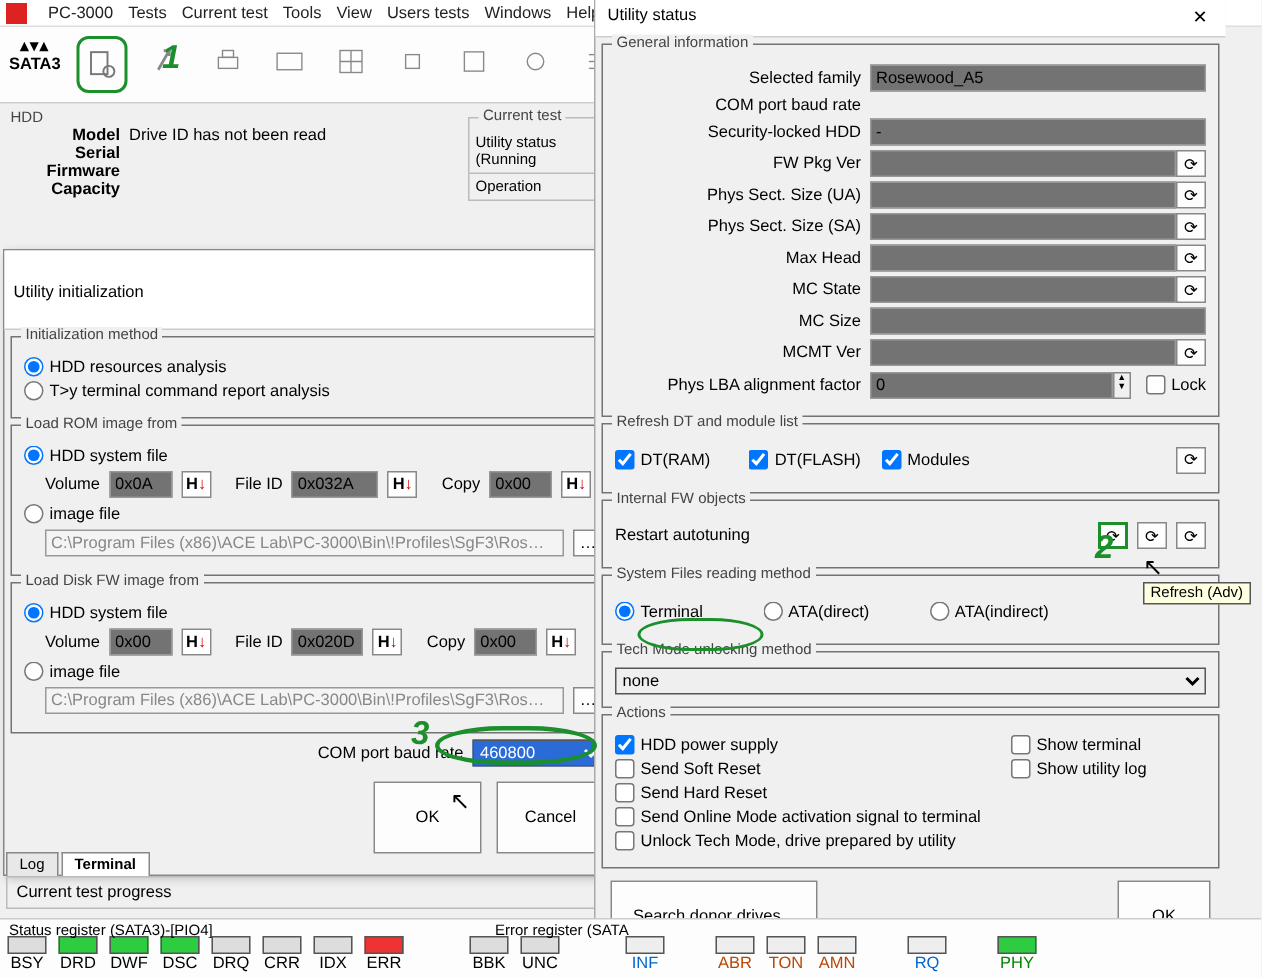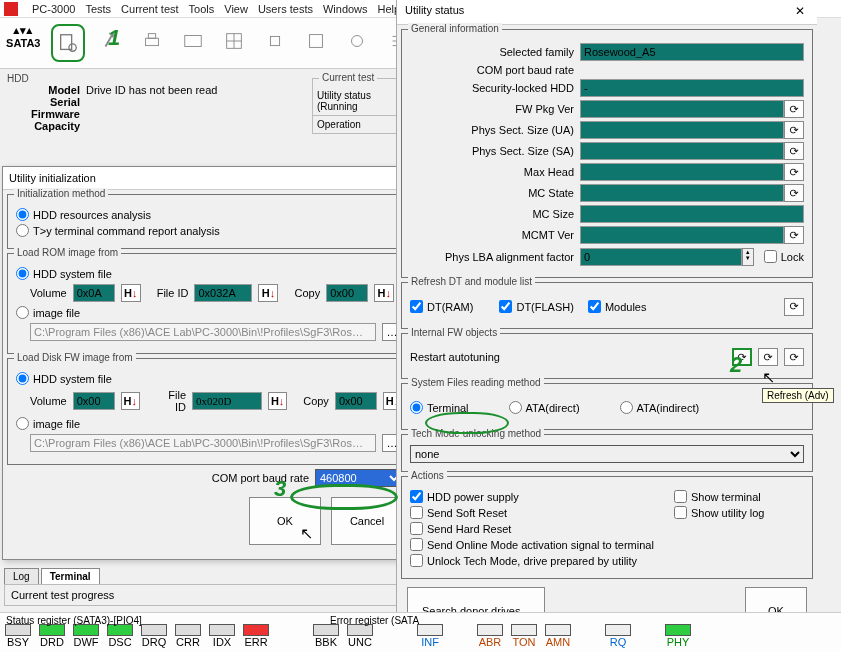--- a/index.html
+++ b/index.html
@@ -10,39 +10,39 @@
   .toolbar { display:flex; gap:10px; padding:6px 6px; background:#fdfdfd; border-bottom:1px solid #ccc;}
   .tbtn { width:34px; height:34px; border:1px solid transparent; display:flex; align-items:center; justify-content:center; color:#888;}
   .tbtn svg { width:22px; height:22px; }
   .tbtn.highlight { border:2px solid #1a8f2b; border-radius:8px; width:38px; height:38px;}
   .sata { display:flex; flex-direction:column; align-items:center; font-size:9px; font-weight:bold; width:38px;}
   .sata-arrows{font-size:11px; letter-spacing:1px;}
   .panel-label { font-size:10px; color:#444; position:absolute; background:#f0f0f0; padding:0 3px; top:-7px; left:6px;}
   fieldset { border:1px solid #737373; margin:4px; padding:10px 8px 8px 8px; position:relative;}
   .radio,.check { display:flex; align-items:center; gap:4px; margin:3px 0;}
   .radio input, .check input { margin:0;}
-  input[type=text] { border:1px solid #999; height:18px; padding:0 3px; font-size:11px; background:#0f766e;}
+  input[type=text] { border:1px solid #999; height:18px; padding:0 3px; font-size:11px; background:#737373;}
   input[disabled] { background:#f4f4f4; color:#888;}
   .btn { background:#fdfdfd; border:1px solid #888; padding:17px 14px; font-size:11px;}
   .small-refresh{ width:20px; height:18px; border:1px solid #888; display:inline-flex; align-items:center; justify-content:center; background:#fdfdfd; font-size:11px;}
   .row { display:flex; align-items:center; gap:6px; margin:4px 0;}
   .lbl { text-align:right; }
   .hexbtn { width:20px; height:18px; border:1px solid #888; font-size:9px; display:inline-flex; align-items:center; justify-content:center; background:#fff; font-weight:bold;}
   .hexbtn span{ color:#000;} .hexbtn b{color:#c00;}
   
   .left { position:absolute; left:0; top:18px; width:420px;}
   .hddinfo { margin:4px 4px 0 4px;}
   .hddinfo .r{ display:flex; }
   .hddinfo .r .k{ width:82px; text-align:right; font-weight:bold; padding-right:6px;}
   .curtest { position:absolute; left:312px; top:60px; width:102px; border:1px solid #bbb; padding-top:8px;}
   .curtest .panel-label{top:-7px;}
   .curtest .line{ padding:3px 4px; font-size:10px;}
   
   .dlg { position:absolute; left:2px; top:148px; width:414px; background:#f0f0f0; border:1px solid #888; box-shadow:2px 2px 6px rgba(0,0,0,.2);}
-  .dlg-title { display:flex; justify-content:space-between; align-items:center; padding:3px 6px; background:#fff; border-bottom:1px solid #ccc;}
+  .dlg-title { display:flex; justify-content:space-between; align-items:flex-end; padding:18px 6px; background:#fff; border-bottom:1px solid #ccc;}
   .dlg-close { width:18px; height:16px; text-align:center; font-size:12px; line-height:14px;}
   select { border:1px solid #555; height:18px; font-size:11px;}
   select.sel-highlight{ background:#2a6bd8; color:#fff;}
   .circle3{ position:absolute; border:3px solid #1a8f2b; border-radius:50%/60%; pointer-events:none;}
   
   .right { position:absolute; left:396px; top:0; width:421px; height:652px; background:#f0f0f0; border-left:1px solid #aaa;}
   .right-title { display:flex; justify-content:space-between; padding:4px 8px; background:#fff; border-bottom:1px solid #ccc;}
   .info-grid .r{ display:flex; align-items:center; margin:3px 0;}
   .info-grid .r .k{ width:170px; text-align:right; padding-right:6px;}
   .info-grid .r input[type=text]{ flex:1; }
@@ -217,21 +217,21 @@
           <span>HDD system file</span>
         </label>
       <div class="row" style="margin-left:14px;">
         <span class="lbl">Volume</span>
         <input type="text" style="width: 42px;" value="0x00">
         <span class="hexbtn">
             <span>H</span>
             <b>↓</b>
           </span>
         <span class="lbl" style="margin-left:10px;">File ID</span>
-        <input type="text" style="width: 70px; font-family: Liberation Serif, serif;" value="0x020D">
+        <input type="text" style="width: 48px;" value="0x020D">
         <span class="hexbtn">
             <span>H</span>
             <b>↓</b>
           </span>
         <span class="lbl" style="margin-left:10px;">Copy</span>
         <input type="text" style="width: 42px;" value="0x00">
         <span class="hexbtn">
             <span>H</span>
             <b>↓</b>
           </span>

